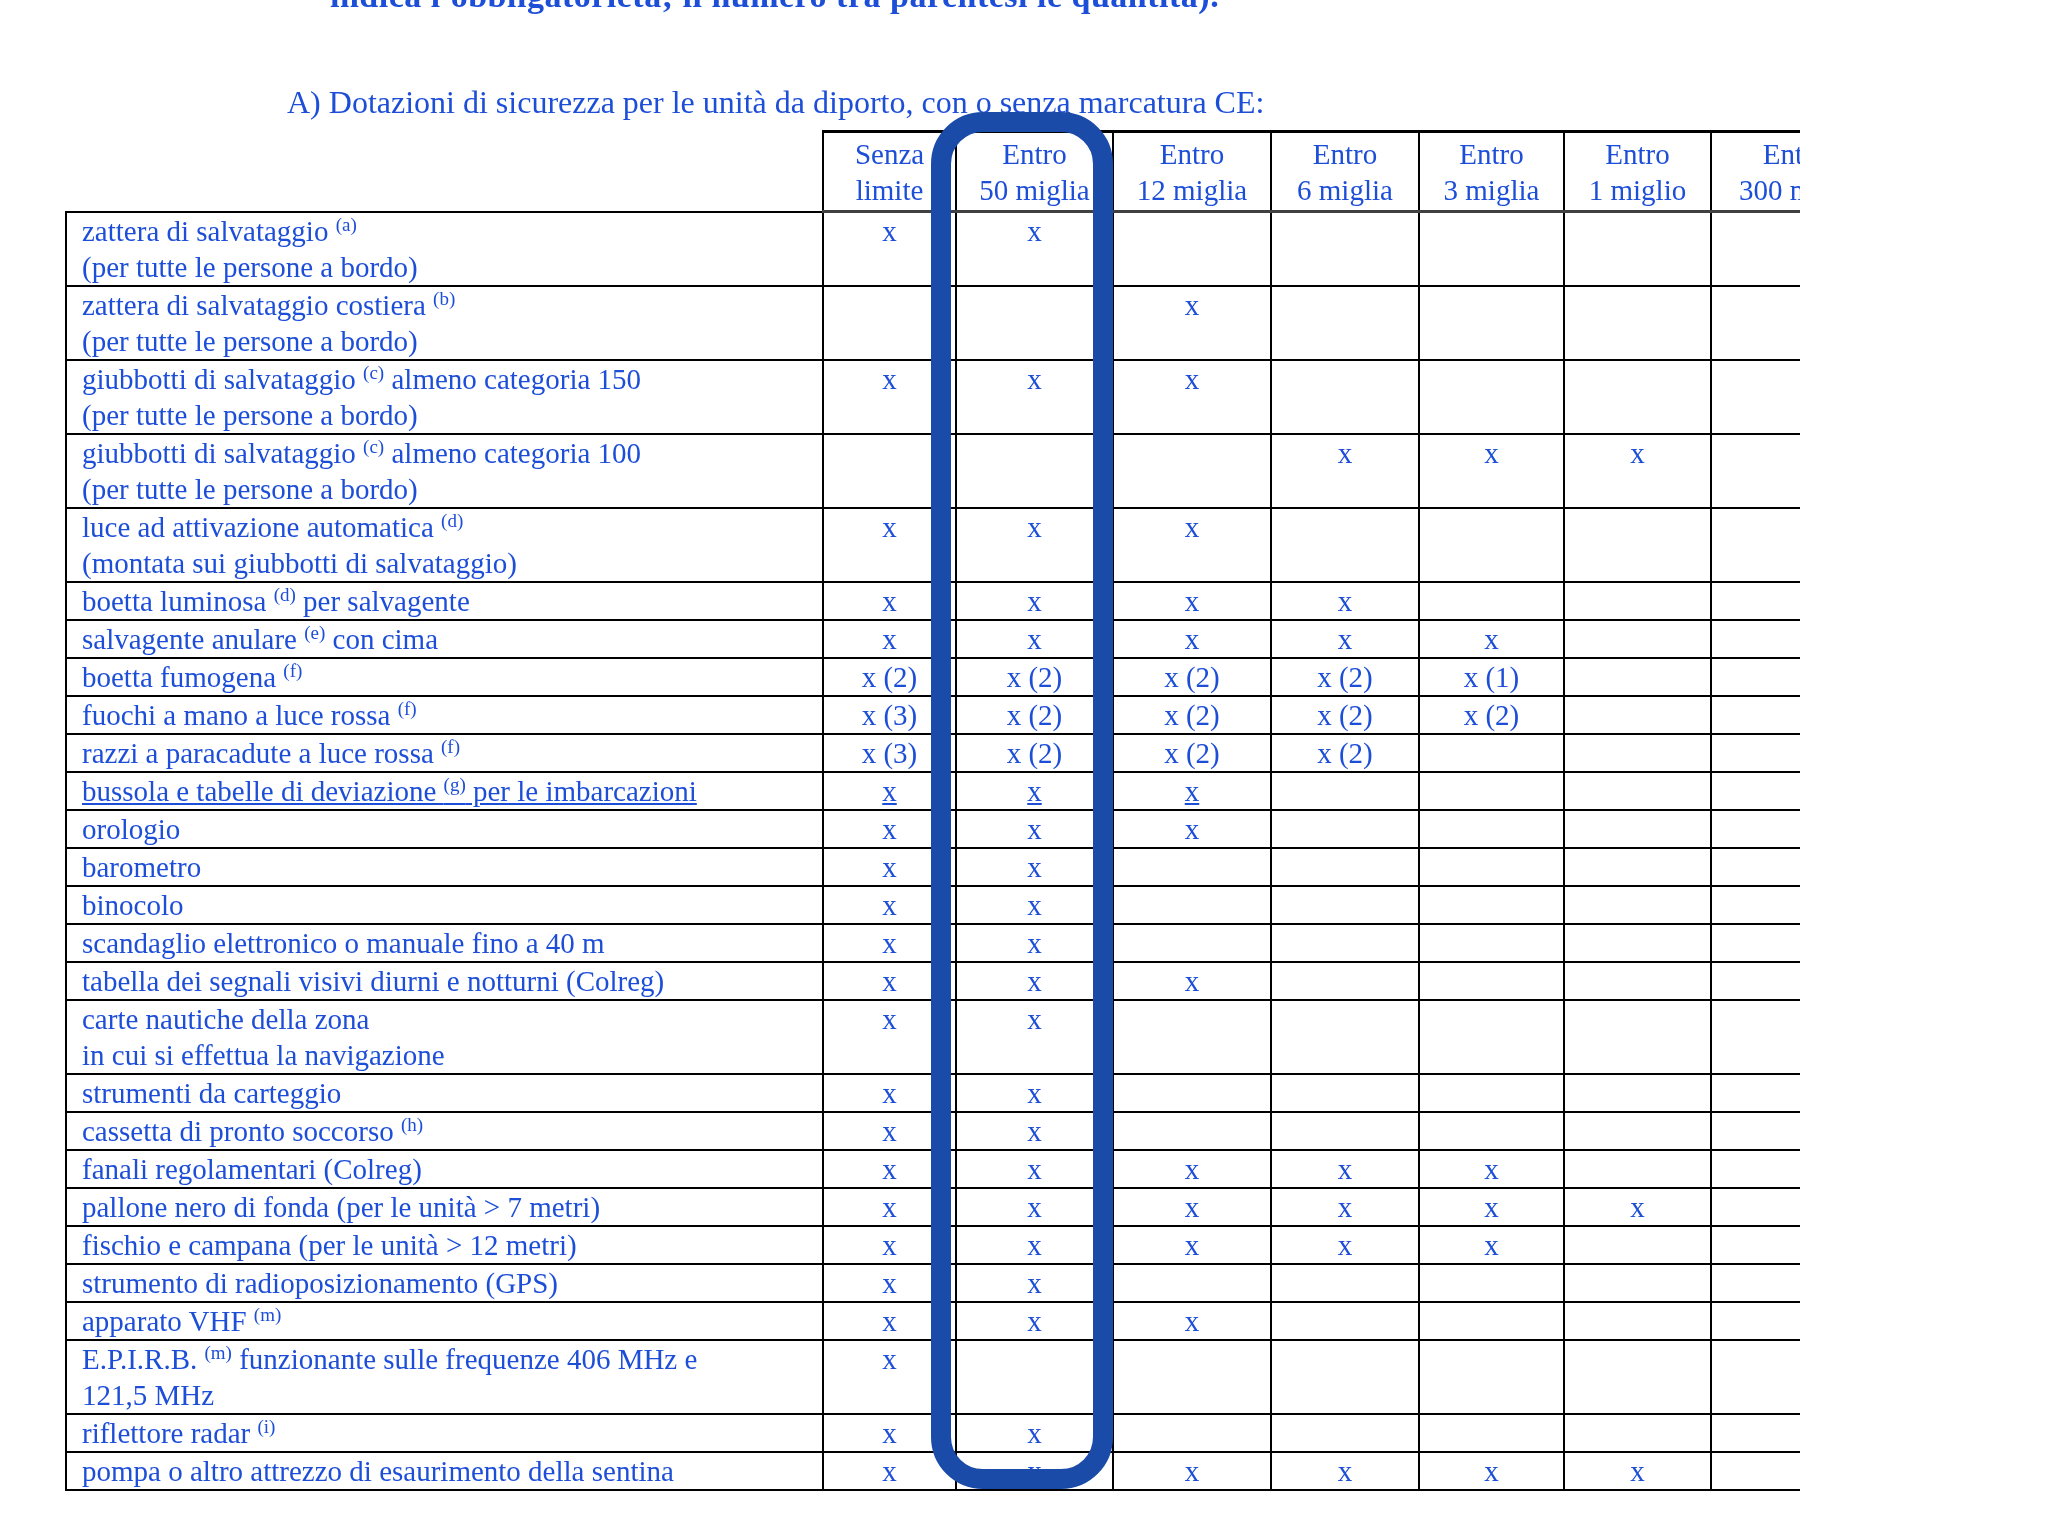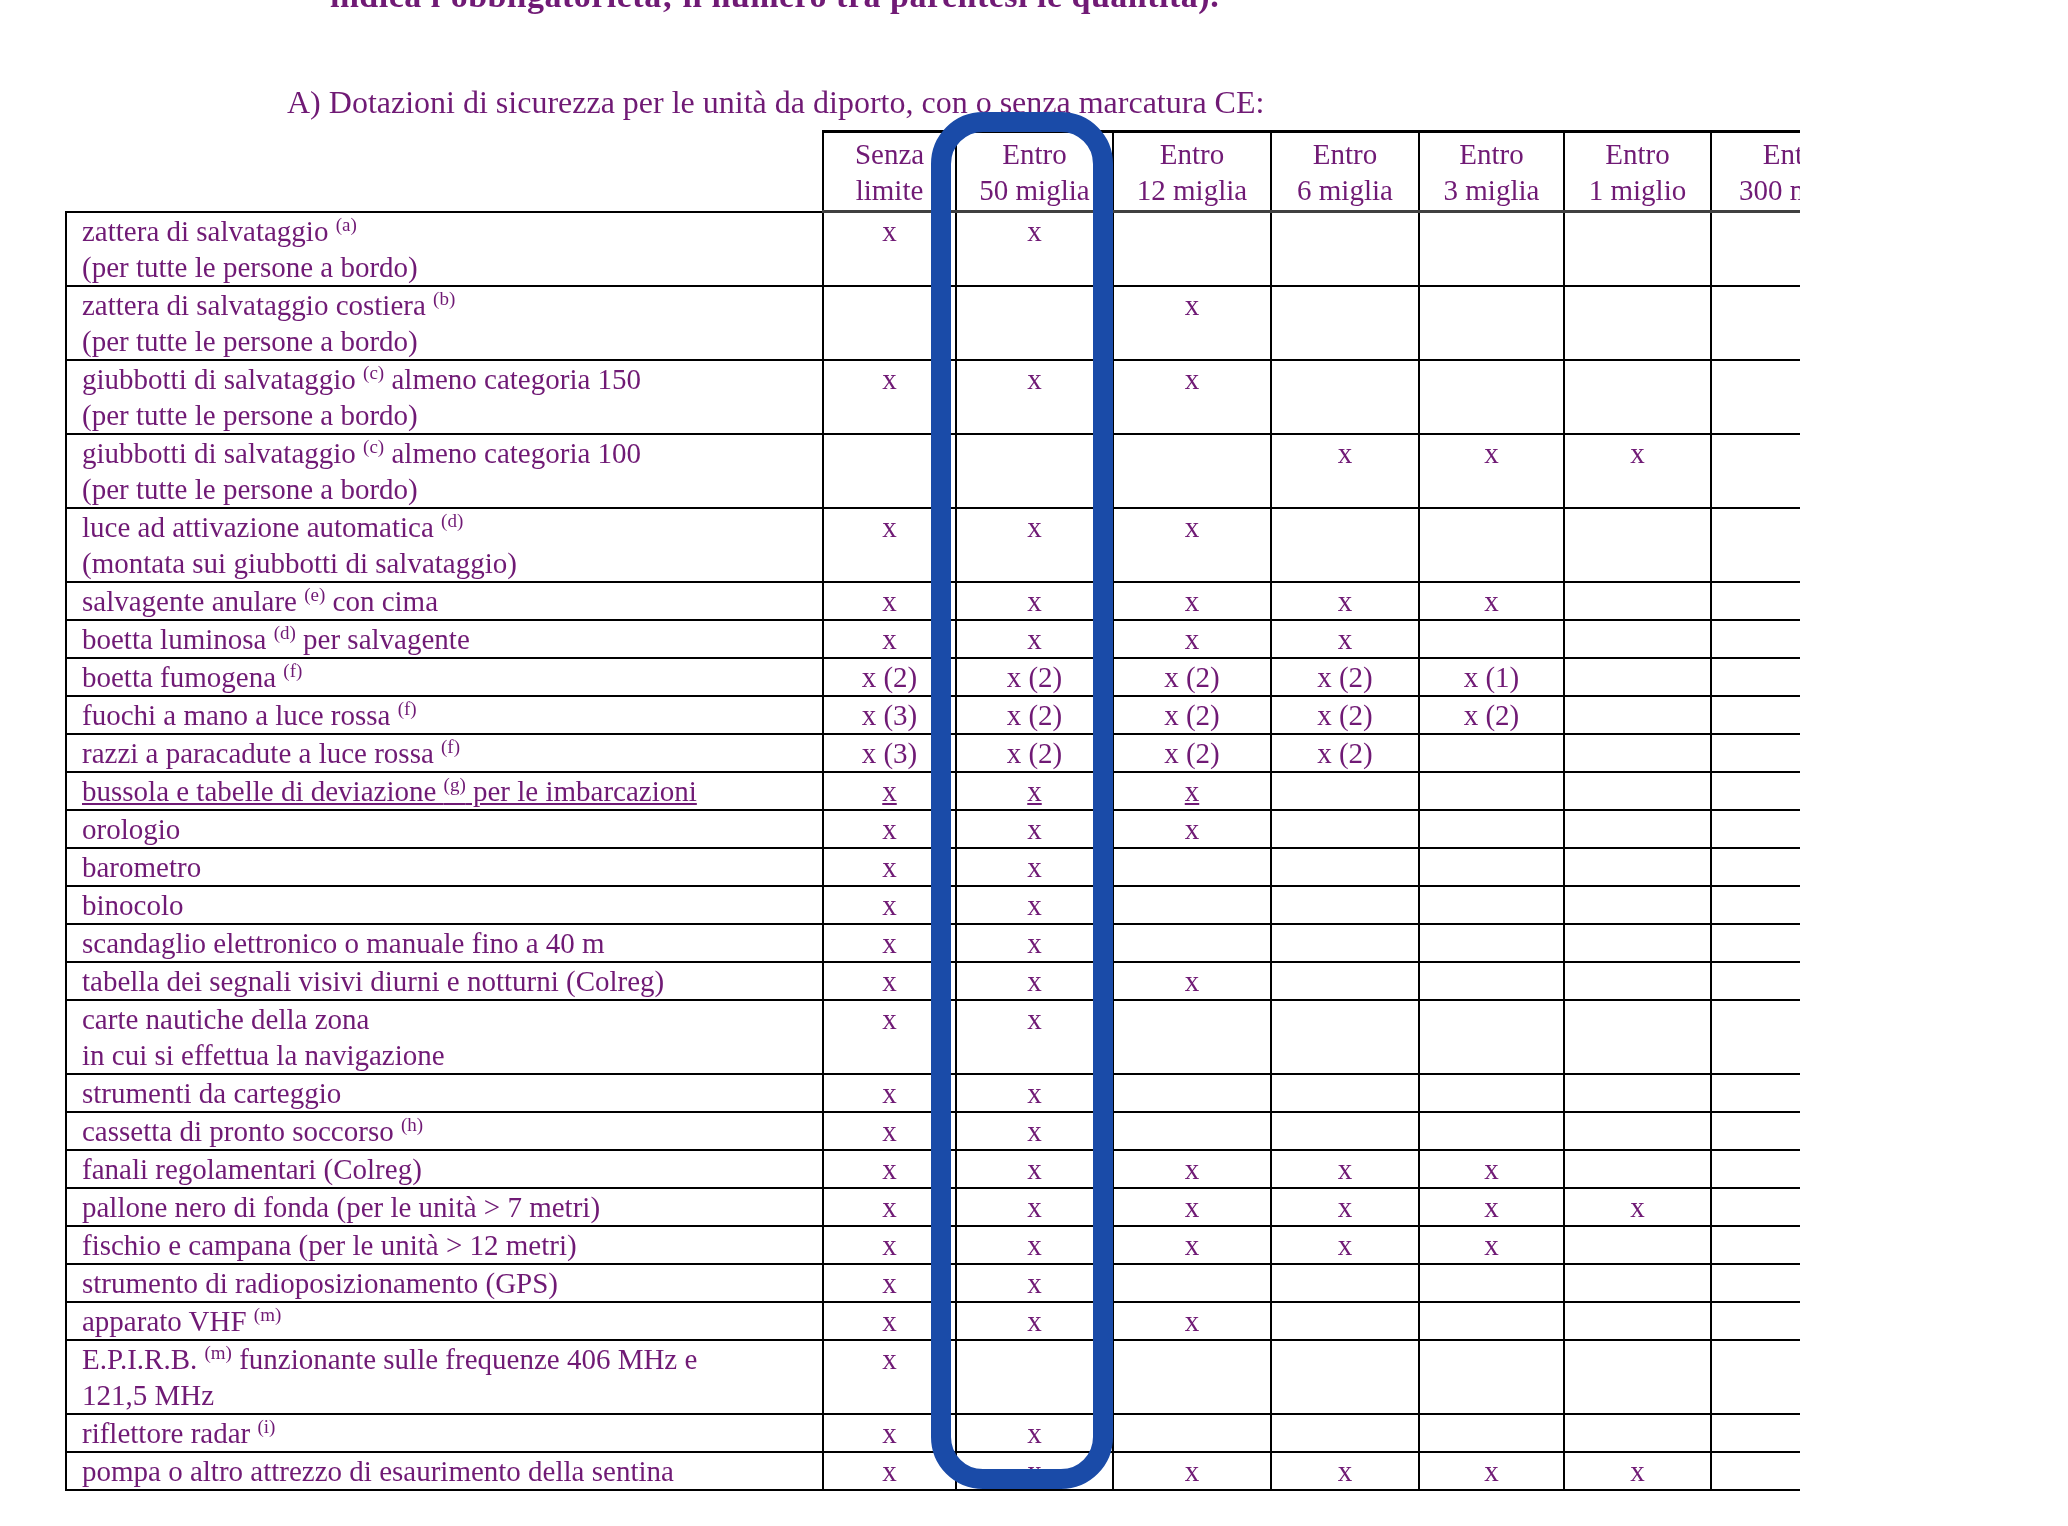--- a/index.html
+++ b/index.html
@@ -2,21 +2,21 @@
 <html><head>
 <meta charset="utf-8">
 <style>
   html,body{margin:0;padding:0;background:#fff;}
   .page{
     position:relative;
     width:1800px;height:1526px;
     overflow:hidden;
     background:#fff;
     font-family:"Liberation Serif","DejaVu Serif",serif;
-    color:#701a75;
+    color:#1d4ed8;
   }
   .top-partial{
     position:absolute;
     top:-22px;left:330px;
     font-size:34px;line-height:36px;
     white-space:nowrap;
     font-weight:bold;
     letter-spacing:0.5px;
   }
   .doc-title{
@@ -185,40 +185,40 @@
           <td class="mark">x</td>
           <td class="mark">x</td>
           <td class="mark">x</td>
           <td class="mark"></td>
           <td class="mark"></td>
           <td class="mark"></td>
           <td class="mark"></td>
           <td class="mark"></td>
         </tr>
         <tr style="height: 37px;">
+          <td class="lbl">boetta luminosa <sup>(d)</sup> per salvagente</td>
+          <td class="mark">x</td>
+          <td class="mark">x</td>
+          <td class="mark">x</td>
+          <td class="mark">x</td>
+          <td class="mark"></td>
+          <td class="mark"></td>
+          <td class="mark"></td>
+          <td class="mark"></td>
+        </tr>
+        <tr style="height: 37px;">
           <td class="lbl">salvagente anulare <sup>(e)</sup> con cima</td>
           <td class="mark">x</td>
           <td class="mark">x</td>
           <td class="mark">x</td>
           <td class="mark">x</td>
           <td class="mark">x</td>
           <td class="mark"></td>
           <td class="mark"></td>
           <td class="mark">x</td>
-        </tr>
-        <tr style="height: 37px;">
-          <td class="lbl">boetta luminosa <sup>(d)</sup> per salvagente</td>
-          <td class="mark">x</td>
-          <td class="mark">x</td>
-          <td class="mark">x</td>
-          <td class="mark">x</td>
-          <td class="mark"></td>
-          <td class="mark"></td>
-          <td class="mark"></td>
-          <td class="mark"></td>
         </tr>
         <tr style="height: 37px; margin-left: 33px;">
           <td class="lbl">boetta fumogena <sup>(f)</sup></td>
           <td class="mark">x (2)</td>
           <td class="mark">x (2)</td>
           <td class="mark">x (2)</td>
           <td class="mark">x (2)</td>
           <td class="mark">x (1)</td>
           <td class="mark"></td>
           <td class="mark"></td>

